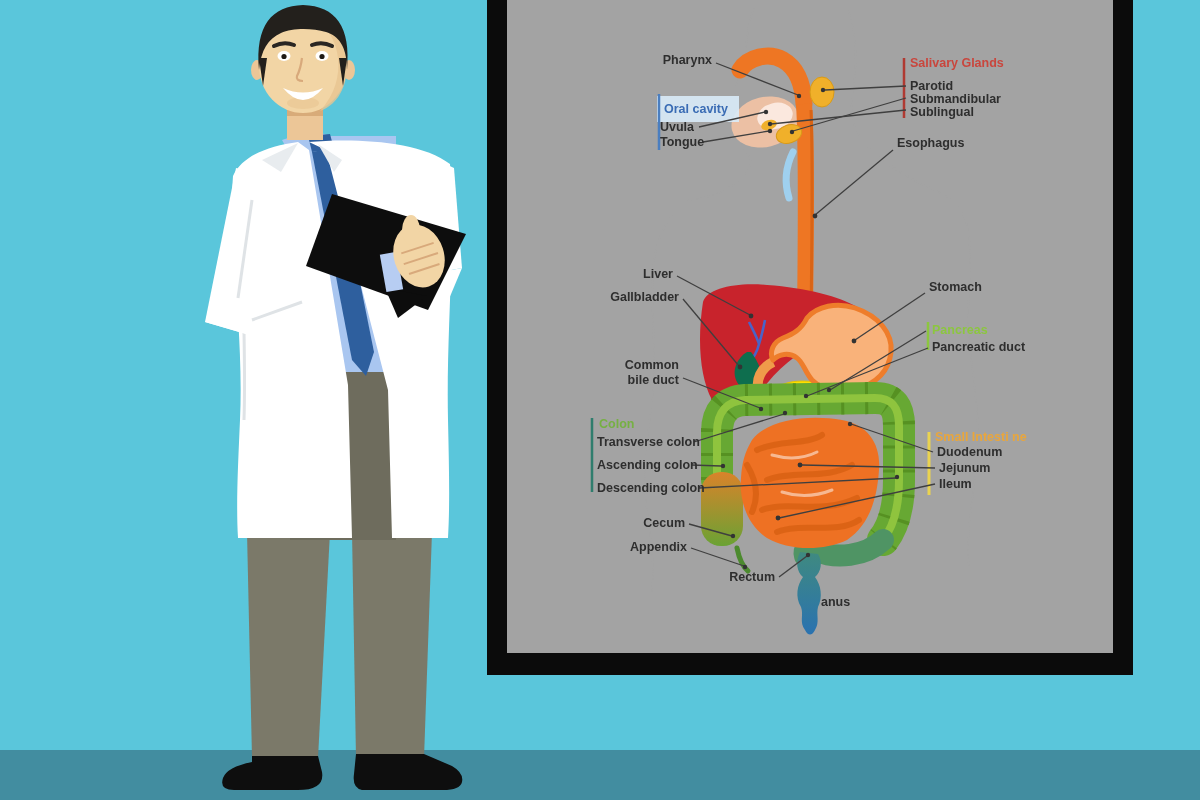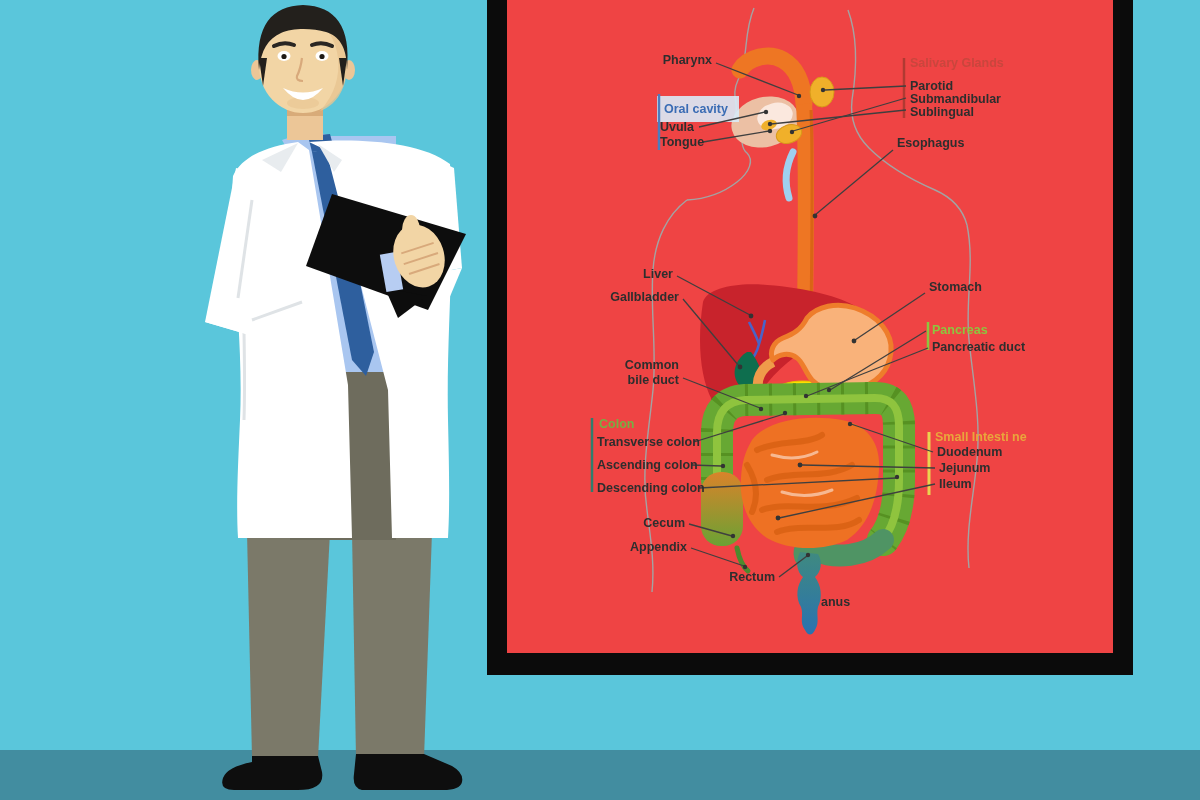--- a/index.html
+++ b/index.html
@@ -4,21 +4,21 @@
 <style>
   html,body{margin:0;padding:0;}
   body{
     width:1200px;height:800px;position:relative;overflow:hidden;
     background:#5ac6db;
     font-family:"Liberation Sans",sans-serif;
   }
   .floor{position:absolute;left:0;top:750px;width:1200px;height:50px;background:#428da0;}
   .doctor-svg{position:absolute;left:0;top:0;}
   .board{position:absolute;left:487px;top:-24px;width:646px;height:699px;background:#0b0b0b;}
-  .board-inner{position:absolute;left:20px;top:24px;width:606px;height:653px;background:#ef4444;}
+  .board-inner{position:absolute;left:20px;top:24px;width:606px;height:653px;background:#a3a3a3;}
   .diagram-svg text{
     font-family:"Liberation Sans",sans-serif;
     font-size:12.5px;font-weight:600;fill:#2e2e2e;
   }
   .diagram-svg text.h-red{fill:#c9463d;}
   .diagram-svg text.h-blue{fill:#3a6cb4;}
   .diagram-svg text.h-ltgreen{fill:#8cc63f;}
   .diagram-svg text.h-green{fill:#76b043;}
   .diagram-svg text.h-orange{fill:#e9a63c;}
   .leader{stroke:#3f3f3f;stroke-width:1.3;fill:none;}

